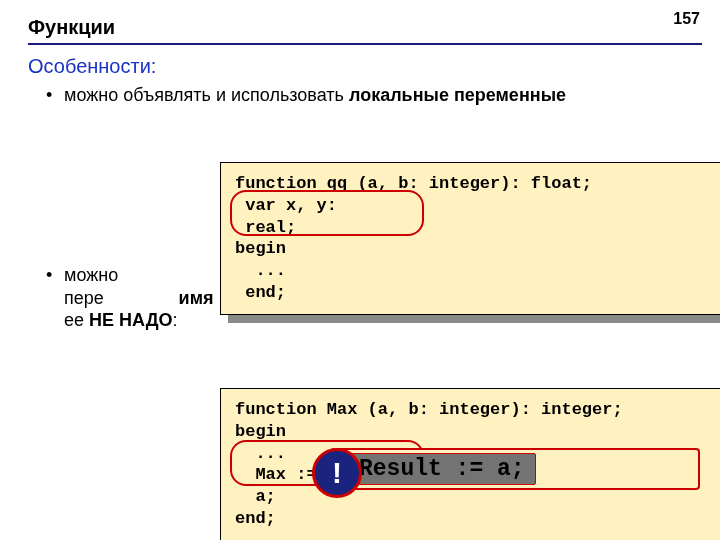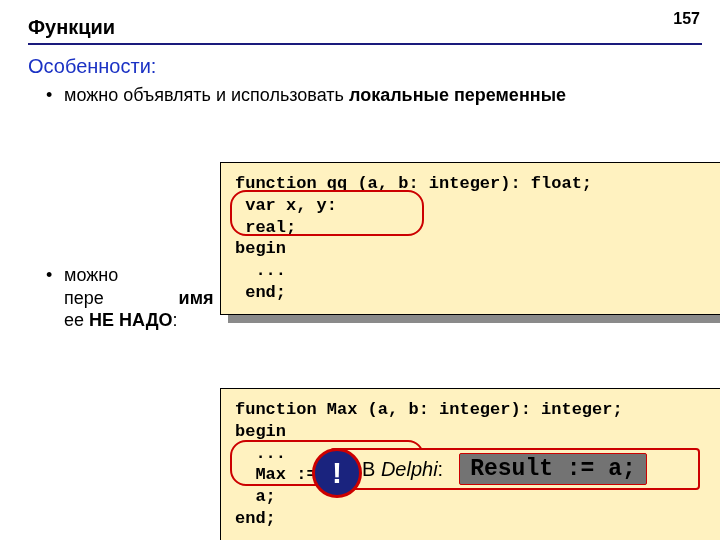--- a/index.html
+++ b/index.html
@@ -195,17 +195,14 @@
 begin
   ...
   Max :=
   a;
 end;</div>
   <div class="hl-oval hl2"></div>
 </div>
 
 <div class="delphi-strip">
   <div class="bang">!</div>
-  <span class="delphi-label">
-    <span>В </span><span class="it">Delphi</span><span>:</span>
-  </span>
   <span class="delphi-code">Result := a;</span>
 </div>
 
 </body></html>

